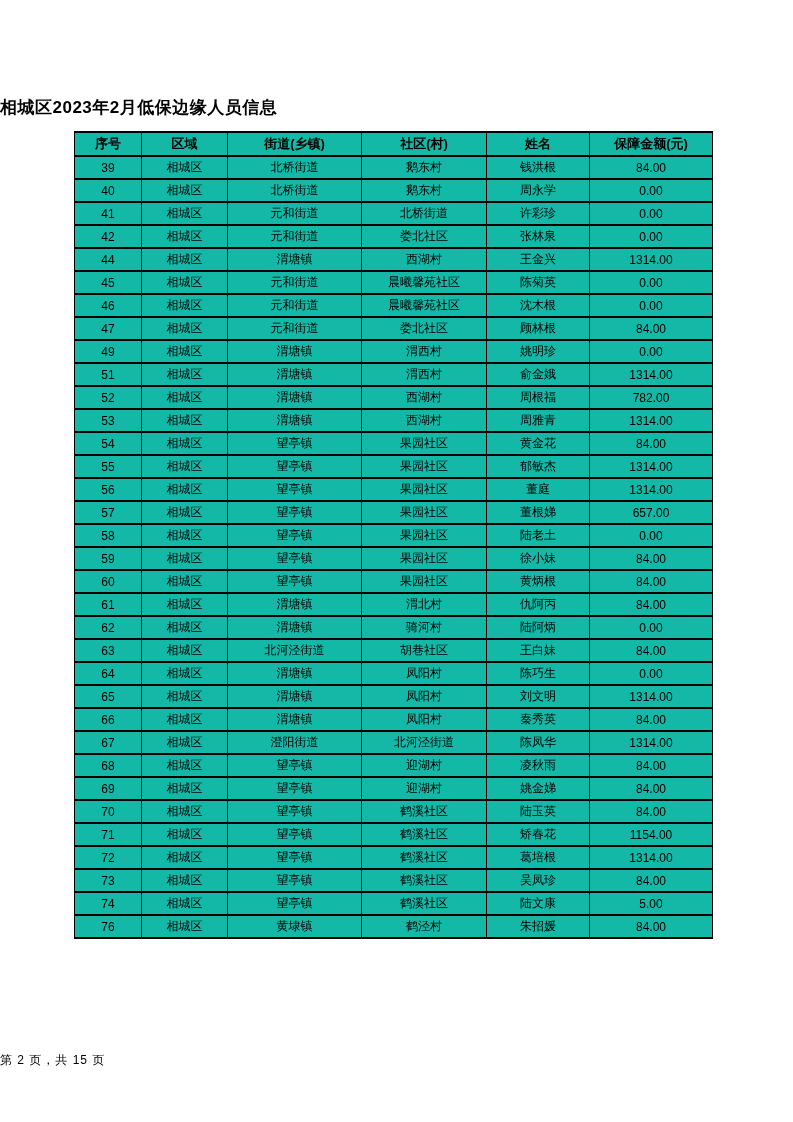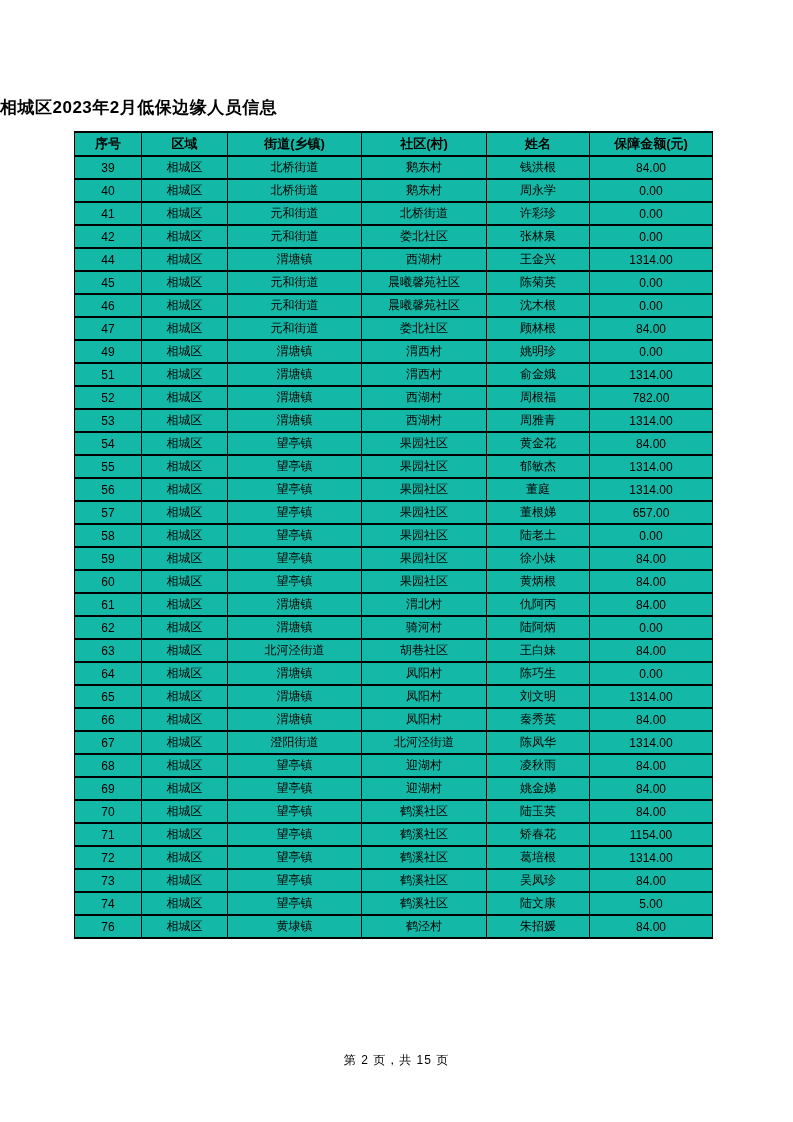--- a/index.html
+++ b/index.html
@@ -62,21 +62,21 @@
   table.data-table td {
     height: 21px;
     font-size: 12px;
     font-weight: normal;
   }
   .page-footer {
     position: absolute;
     top: 1052px;
     left: 0;
     width: 100%;
-    text-align: center;
+    text-align: left;
     font-size: 12px;
     letter-spacing: 1px;
   }
 </style>
 </head>
 <body>
 
 <div class="page">
 
   <h1 class="doc-title">相城区2023年2月低保边缘人员信息</h1>

